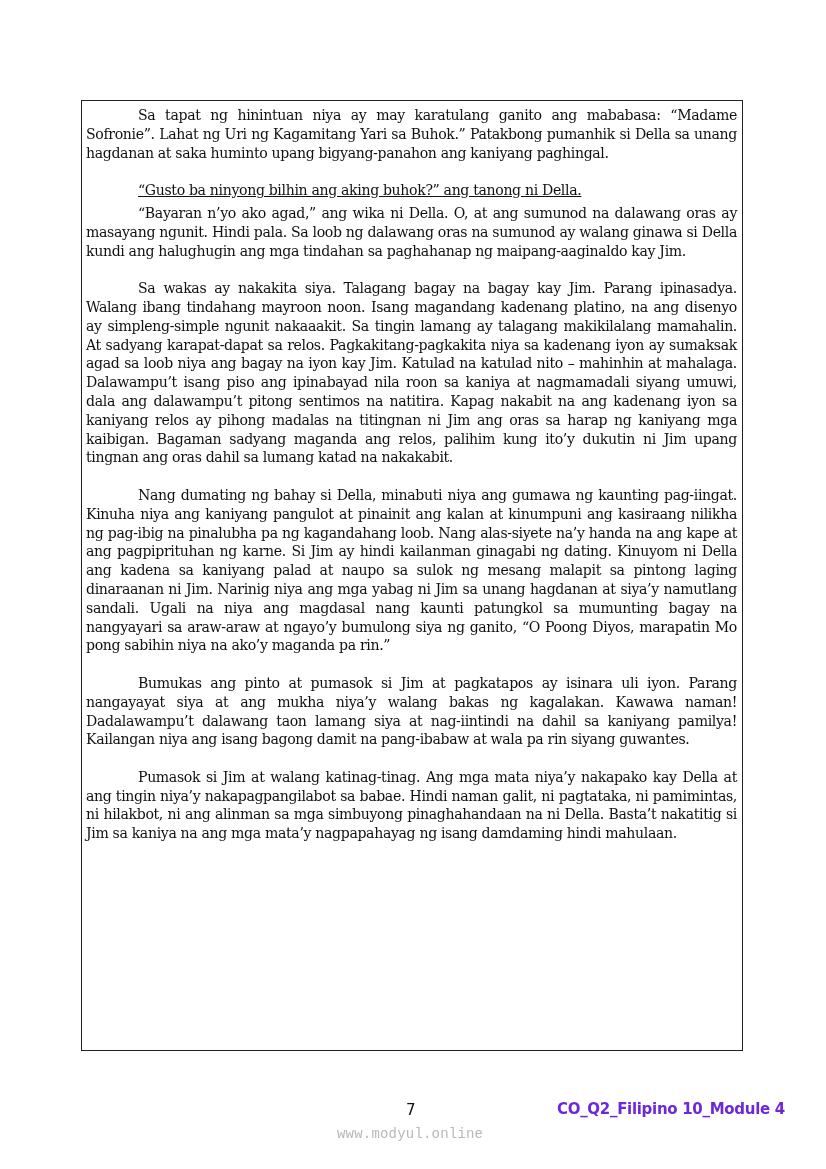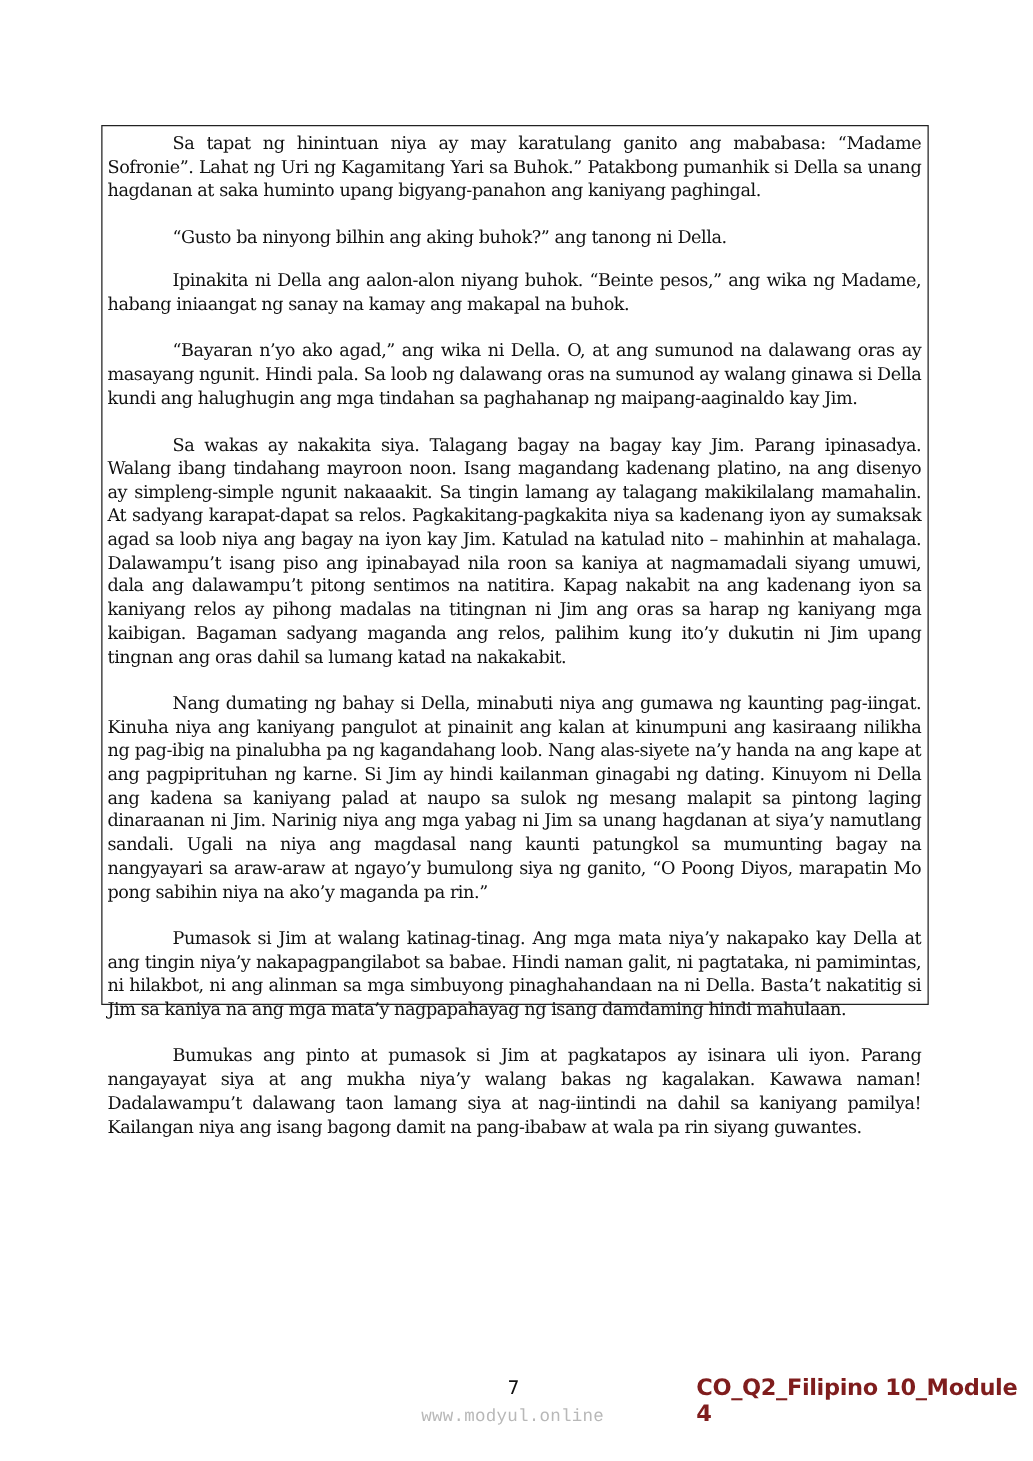--- a/index.html
+++ b/index.html
@@ -13,82 +13,82 @@
     position: relative;
     overflow: hidden;
     font-family: "DejaVu Serif", "Liberation Serif", serif;
     color: #111111;
   }
   .text-box {
     position: absolute;
     left: 81px;
     top: 100px;
     width: 662px;
-    height: 704px;
+    height: 951px;
     border: 1.5px solid #222222;
     box-sizing: border-box;
     padding: 0 5px 0 4px;
   }
   .story {
     font-family: "DejaVu Serif", "Liberation Serif", serif;
     font-size: 14.1px;
     line-height: 18.8px;
     letter-spacing: -0.35px;
     text-align: justify;
     margin: 0;
   }
   .para {
     margin: 0 0 18.8px 0;
     text-indent: 52px;
   }
   .para.tight {
-    margin-bottom: 16px;
+    margin-bottom: 4px;
+    text-decoration: underline;
   }
   .first {
     margin-top: 5px;
   }
   .footer-page {
     position: absolute;
     left: 406px;
     top: 1101px;
     font-family: "DejaVu Sans", "Liberation Sans", sans-serif;
     font-size: 15px;
     color: #111111;
   }
   .footer-module {
     position: absolute;
     left: 557px;
     top: 1100px;
     font-family: "DejaVu Sans", "Liberation Sans", sans-serif;
-    font-size: 18px;
+    font-size: 15px;
     font-weight: bold;
-    color: #7f1d1d;
+    color: #6d28d9;
     letter-spacing: -0.3px;
   }
   .watermark {
     position: absolute;
     left: 337px;
     top: 1126px;
     font-family: Liberation Mono, monospace;
     font-size: 14px;
     color: #b8b8b8;
     letter-spacing: 0.2px;
   }
 </style>
 </head>
 <body>
 
 <div class="text-box">
   <div class="story">
     <p class="para first">Sa tapat ng hinintuan niya ay may karatulang ganito ang mababasa: “Madame Sofronie”. Lahat ng Uri ng Kagamitang Yari sa Buhok.” Patakbong pumanhik si Della sa unang hagdanan at saka huminto upang bigyang-panahon ang kaniyang paghingal.</p>
     <p class="para tight">“Gusto ba ninyong bilhin ang aking buhok?” ang tanong ni Della.</p>
-    <p class="para">Ipinakita ni Della ang aalon-alon niyang buhok. “Beinte pesos,” ang wika ng Madame, habang iniaangat ng sanay na kamay ang makapal na buhok.</p>
     <p class="para">“Bayaran n’yo ako agad,” ang wika ni Della. O, at ang sumunod na dalawang oras ay masayang ngunit. Hindi pala. Sa loob ng dalawang oras na sumunod ay walang ginawa si Della kundi ang halughugin ang mga tindahan sa paghahanap ng maipang-aaginaldo kay Jim.</p>
     <p class="para">Sa wakas ay nakakita siya. Talagang bagay na bagay kay Jim. Parang ipinasadya. Walang ibang tindahang mayroon noon. Isang magandang kadenang platino, na ang disenyo ay simpleng-simple ngunit nakaaakit. Sa tingin lamang ay talagang makikilalang mamahalin. At sadyang karapat-dapat sa relos. Pagkakitang-pagkakita niya sa kadenang iyon ay sumaksak agad sa loob niya ang bagay na iyon kay Jim. Katulad na katulad nito – mahinhin at mahalaga. Dalawampu’t isang piso ang ipinabayad nila roon sa kaniya at nagmamadali siyang umuwi, dala ang dalawampu’t pitong sentimos na natitira. Kapag nakabit na ang kadenang iyon sa kaniyang relos ay pihong madalas na titingnan ni Jim ang oras sa harap ng kaniyang mga kaibigan. Bagaman sadyang maganda ang relos, palihim kung ito’y dukutin ni Jim upang tingnan ang oras dahil sa lumang katad na nakakabit.</p>
     <p class="para">Nang dumating ng bahay si Della, minabuti niya ang gumawa ng kaunting pag-iingat. Kinuha niya ang kaniyang pangulot at pinainit ang kalan at kinumpuni ang kasiraang nilikha ng pag-ibig na pinalubha pa ng kagandahang loob. Nang alas-siyete na’y handa na ang kape at ang pagpiprituhan ng karne. Si Jim ay hindi kailanman ginagabi ng dating. Kinuyom ni Della ang kadena sa kaniyang palad at naupo sa sulok ng mesang malapit sa pintong laging dinaraanan ni Jim. Narinig niya ang mga yabag ni Jim sa unang hagdanan at siya’y namutlang sandali. Ugali na niya ang magdasal nang kaunti patungkol sa mumunting bagay na nangyayari sa araw-araw at ngayo’y bumulong siya ng ganito, “O Poong Diyos, marapatin Mo pong sabihin niya na ako’y maganda pa rin.”</p>
+    <p class="para">Bumukas ang pinto at pumasok si Jim at pagkatapos ay isinara uli iyon. Parang nangayayat siya at ang mukha niya’y walang bakas ng kagalakan. Kawawa naman! Dadalawampu’t dalawang taon lamang siya at nag-iintindi na dahil sa kaniyang pamilya! Kailangan niya ang isang bagong damit na pang-ibabaw at wala pa rin siyang guwantes.</p>
     <p class="para">Pumasok si Jim at walang katinag-tinag. Ang mga mata niya’y nakapako kay Della at ang tingin niya’y nakapagpangilabot sa babae. Hindi naman galit, ni pagtataka, ni pamimintas, ni hilakbot, ni ang alinman sa mga simbuyong pinaghahandaan na ni Della. Basta’t nakatitig si Jim sa kaniya na ang mga mata’y nagpapahayag ng isang damdaming hindi mahulaan.</p>
-    <p class="para">Bumukas ang pinto at pumasok si Jim at pagkatapos ay isinara uli iyon. Parang nangayayat siya at ang mukha niya’y walang bakas ng kagalakan. Kawawa naman! Dadalawampu’t dalawang taon lamang siya at nag-iintindi na dahil sa kaniyang pamilya! Kailangan niya ang isang bagong damit na pang-ibabaw at wala pa rin siyang guwantes.</p>
   </div>
 </div>
 
 <div class="footer-page">7</div>
 <div class="footer-module">CO_Q2_Filipino 10_Module 4</div>
 <div class="watermark">www.modyul.online</div>
 
 </body></html>

